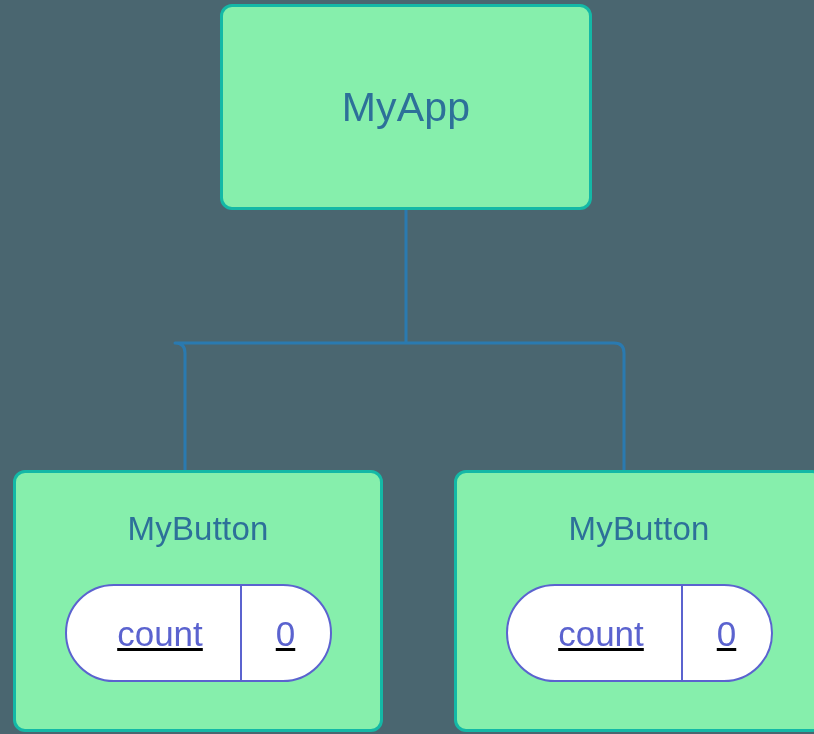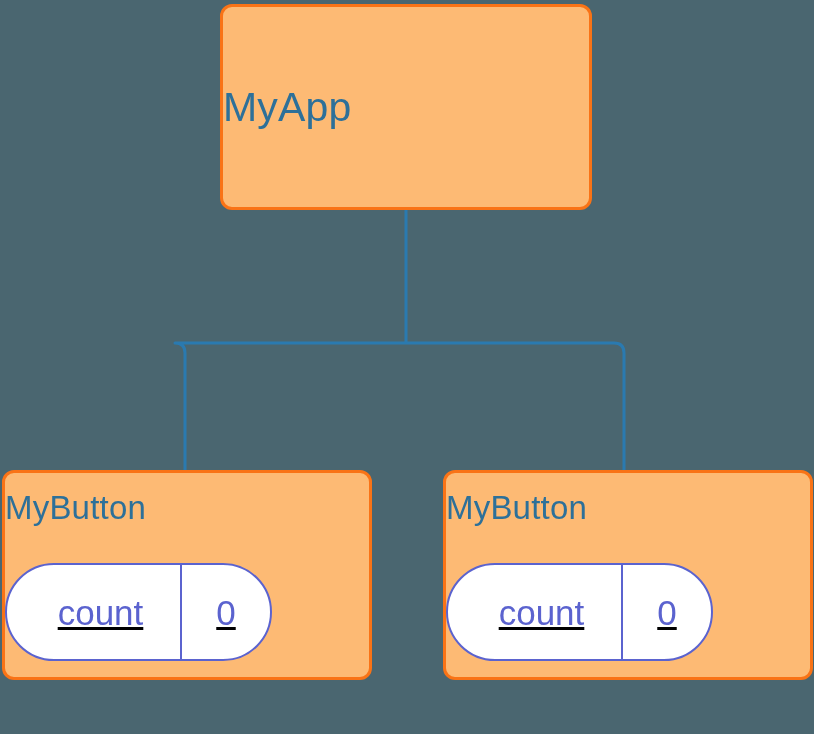--- a/index.html
+++ b/index.html
@@ -23,26 +23,27 @@
     left: 0;
     top: 0;
     width: 814px;
     height: 734px;
     pointer-events: none;
   }
 
   
   .node {
     position: absolute;
-    background: #fdba74;
-    border: 3px solid #f97316;
+    background: #86efac;
+    border: 3px solid #14b8a6;
     border-radius: 12px;
     box-sizing: border-box;
     display: flex;
     flex-direction: column;
+    align-items: center;
   }
   .node-title {
     color: #2d7099;
     font-weight: 400;
     letter-spacing: 0.2px;
     white-space: nowrap;
   }
 
   
   #node-root {
@@ -54,22 +55,23 @@
   }
   #node-root .node-title {
     font-size: 41px;
     line-height: 1;
   }
 
   
   .node-child {
     top: 470px;
     width: 370px;
-    height: 210px;
-    padding-top: 18px;
+    height: 262px;
+    padding-top: 39px;
+    margin-left: 11px;
   }
   #node-child-0 { left: 2px; }
   #node-child-1 { left: 443px; }
   .node-child .node-title {
     font-size: 33px;
     line-height: 1;
   }
 
   
   .state-pill {

